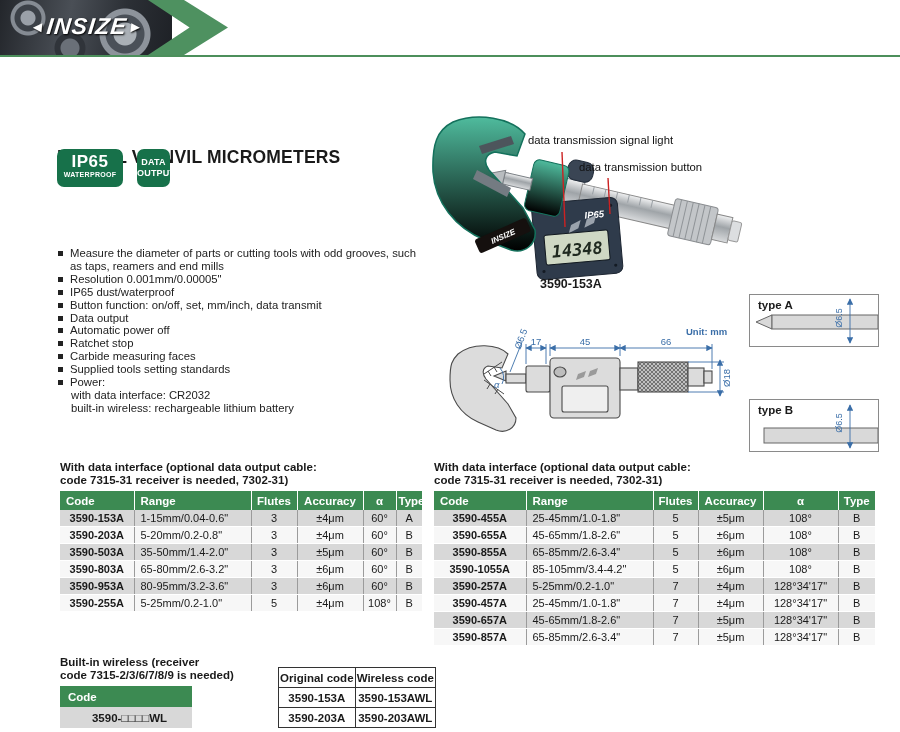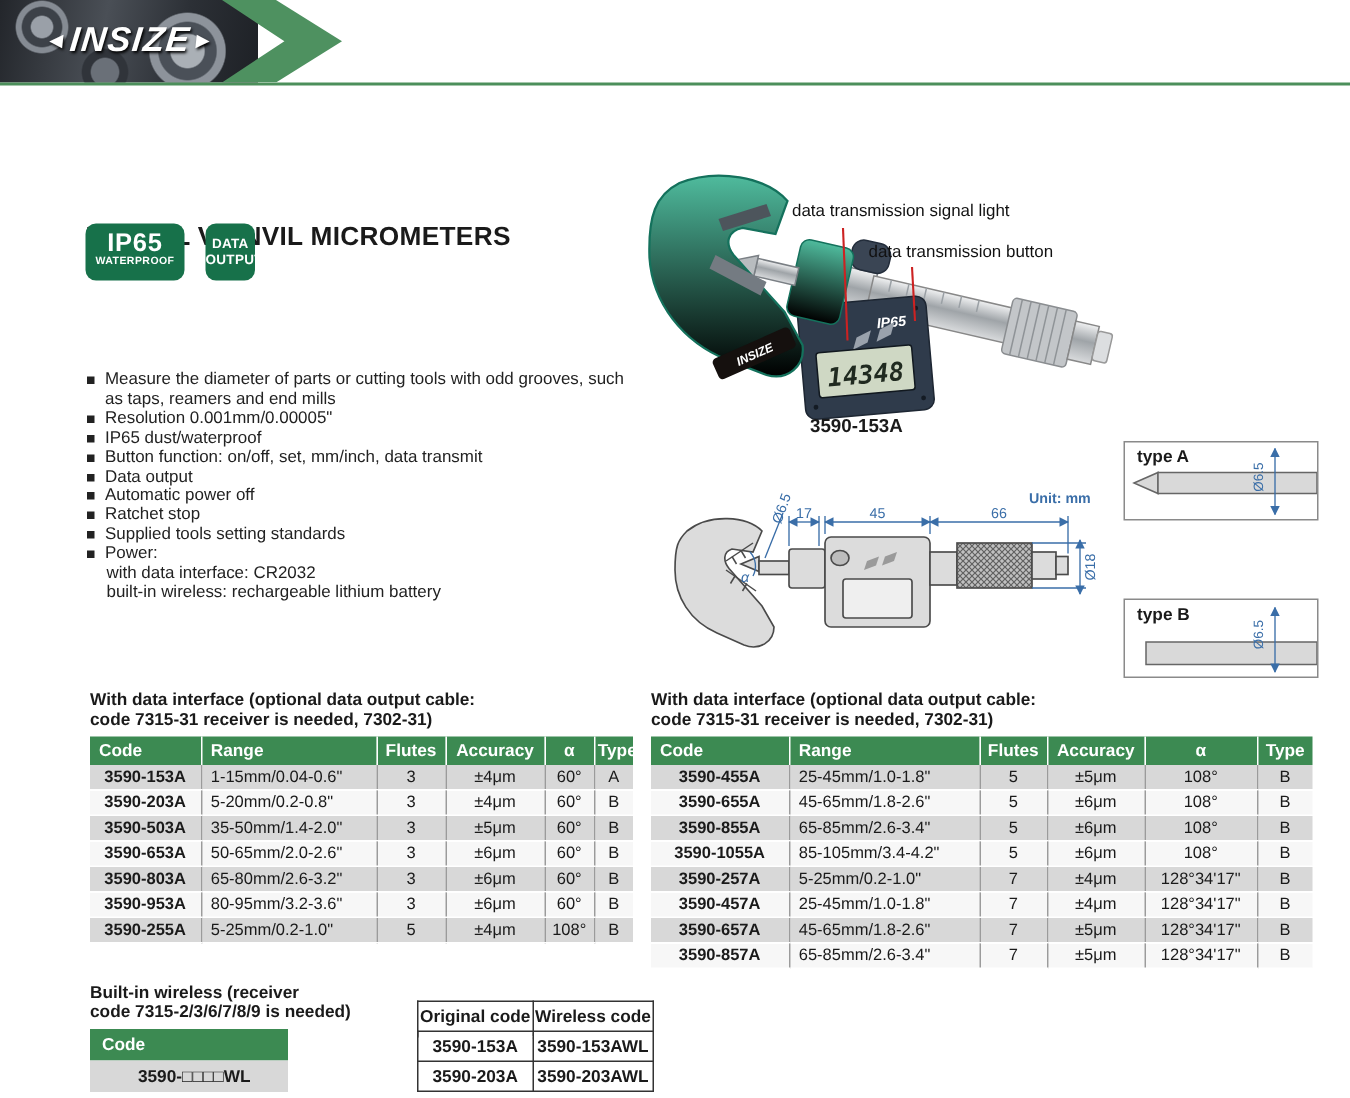--- a/index.html
+++ b/index.html
@@ -95,20 +95,21 @@
 </div>
 
 <ul class="features" id="features">
     <li><span>Measure the diameter of parts or cutting tools with odd grooves, such as taps, reamers and end mills</span></li>
     <li><span>Resolution 0.001mm/0.00005"</span></li>
     <li><span>IP65 dust/waterproof</span></li>
     <li><span>Button function: on/off, set, mm/inch, data transmit</span></li>
     <li><span>Data output</span></li>
     <li><span>Automatic power off</span></li>
     <li><span>Ratchet stop</span></li>
+    <li><span>Carbide measuring faces</span></li>
     <li><span>Supplied tools setting standards</span></li>
     <li><span>Power:</span><div class="sub">with data interface: CR2032</div><div class="sub">built-in wireless: rechargeable lithium battery</div></li>
   </ul>
 
 <svg width="330" height="170" viewBox="0 0 330 170" style="position:absolute;left:423px;top:110px;">
   <defs>
     <linearGradient id="silver" x1="0" y1="0" x2="0" y2="1">
       <stop offset="0" stop-color="#f0f1f2"></stop>
         <stop offset=".45" stop-color="#9fa4a8"></stop>
         <stop offset="1" stop-color="#d9dbdd"></stop>
@@ -306,28 +307,20 @@
         </tr>
         <tr>
           <td class="code">3590-503A</td>
           <td class="range">35-50mm/1.4-2.0"</td>
           <td>3</td>
           <td>±5μm</td>
           <td>60°</td>
           <td>B</td>
         </tr>
         <tr>
-          <td class="code">3590-653A</td>
-          <td class="range">50-65mm/2.0-2.6"</td>
-          <td>3</td>
-          <td>±6μm</td>
-          <td>60°</td>
-          <td>B</td>
-        </tr>
-        <tr>
           <td class="code">3590-803A</td>
           <td class="range">65-80mm/2.6-3.2"</td>
           <td>3</td>
           <td>±6μm</td>
           <td>60°</td>
           <td>B</td>
         </tr>
         <tr>
           <td class="code">3590-953A</td>
           <td class="range">80-95mm/3.2-3.6"</td>

